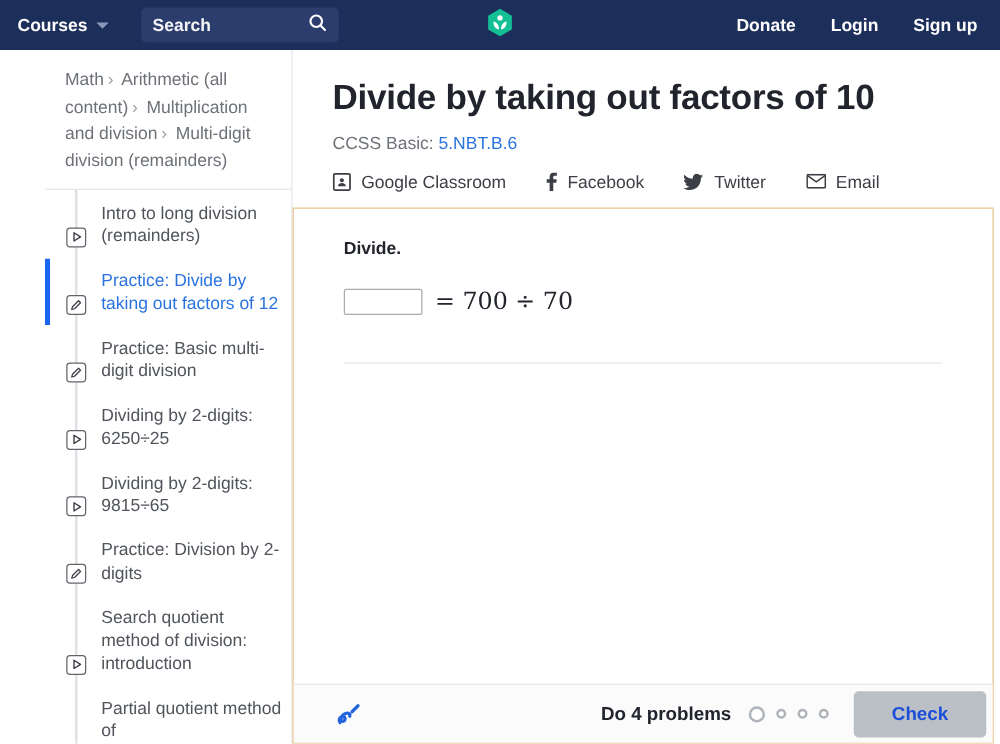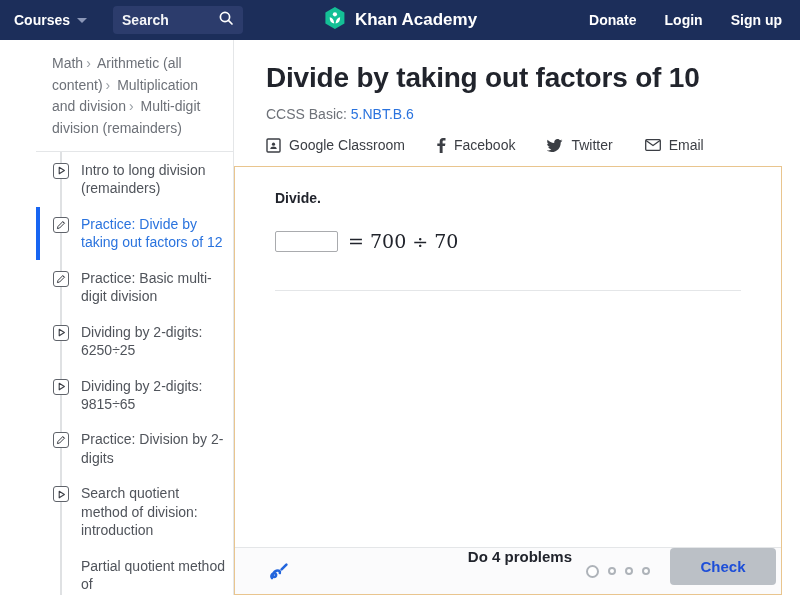--- a/index.html
+++ b/index.html
@@ -3,65 +3,65 @@
 <meta charset="utf-8">
 <style>
   * { box-sizing: border-box; margin: 0; padding: 0; }
   html,body { width:800px; height:595px; overflow:hidden; }
   body { font-family:"Liberation Sans", sans-serif; background:#fff; color:#21242c; }
 
   
   .navbar { height:40px; background:#1c2e5a; display:flex; align-items:center; padding:0 14px; position:relative; color:#fff; }
   .courses-btn { display:flex; align-items:center; gap:7px; font-size:14px; font-weight:700; color:#fff; cursor:pointer; }
   .caret-down { width:0; height:0; border-left:5px solid transparent; border-right:5px solid transparent; border-top:5px solid #8b97b8; }
-  .search-box { margin-left:26px; width:130px; height:28px; background:#2c3c6c; border-radius:4px; display:flex; align-items:center; padding:0 9px; }
+  .search-box { margin-left:26px; width:158px; height:28px; background:#2c3c6c; border-radius:4px; display:flex; align-items:center; padding:0 9px; }
   .search-box input { flex:1; min-width:0; background:transparent; border:none; outline:none; color:#fff; font-size:14px; font-weight:700; font-family:"Liberation Sans",sans-serif; }
   .search-box input::placeholder { color:#fff; opacity:.95; }
   .brand { position:absolute; left:50%; transform:translateX(-50%); display:flex; align-items:center; gap:8px; font-size:17px; font-weight:700; cursor:pointer; }
   .nav-links { margin-left:auto; display:flex; gap:28px; font-size:14px; font-weight:700; padding-right:4px; }
   .nav-links span { cursor:pointer; }
 
   
   .layout { display:flex; height:555px;padding-left:36px; }
   .sidebar { width:198px; flex-shrink:0; border-right:1px solid #e4e6e8; overflow:hidden; }
   .breadcrumb { padding:13px 16px 11px; font-size:14px; line-height:1.55; color:#6d7178; border-bottom:1px solid #e4e6e8; }
   .crumb-link { cursor:pointer; }
   .crumb-sep { color:#9aa0a6; padding:0 3px; }
 
   .lesson-list { position:relative; padding:9px 6px 0 17px; }
   .lesson-list::before { content:""; position:absolute; left:24px; top:0; bottom:-80px; width:2px; background:#dfe1e3; }
-  .lesson { position:relative; display:flex; gap:12px; margin-bottom:17px; min-height:36px; align-items:flex-start; cursor:pointer; }
+  .lesson { position:relative; display:flex; gap:12px; margin-bottom:17px; min-height:36px; align-items:flex-end; cursor:pointer; }
   .lesson-icon { width:16px; height:16px; border:1px solid #60646b; border-radius:3px; background:#fff; position:relative; z-index:1; display:flex; align-items:center; justify-content:center; flex-shrink:0; margin-top:2px; }
   .lesson-label { font-size:14px; line-height:1.32; color:#50545b; }
   .lesson.active .lesson-label { color:#2a73de; }
   .lesson.active::before { content:""; position:absolute; left:-17px; top:-8px; bottom:-8px; width:4px; background:#1865f2; }
 
   
   .main { flex:1; min-width:0; display:flex; flex-direction:column; }
   .main-header { padding:14px 40px 0 32px; }
   .page-title { font-size:28px; font-weight:700; color:#21242c; margin:8px 0 12px; letter-spacing:-.2px; }
   .ccss-row { font-size:14px; color:#6d7178; margin-bottom:15px; }
   .ccss-link { color:#2a73de; cursor:pointer; }
   .share-row { display:flex; gap:32px; font-size:14px; color:#3b3e44; margin-bottom:13px; }
   .share-item { display:flex; align-items:center; gap:8px; cursor:pointer; }
   .share-item svg { display:block; }
 
-  .card { flex:1; border:1px solid #e9c58e; margin-right:18px; display:flex; flex-direction:column; min-height:0; }
+  .card { flex:1; border:1px solid #e9c58e; margin-right:5px; display:flex; flex-direction:column; min-height:0; }
   .problem { flex:1; padding:23px 40px 0; }
   .prompt { font-size:14px; font-weight:700; margin-bottom:24px; }
   .equation { display:flex; align-items:center; gap:10px; }
   .answer-input { width:63px; height:21px; border:1px solid #a9abae; border-radius:2px; background:#fff; outline:none; padding:0 4px; font-size:14px; }
   .math-text { font-family:"DejaVu Serif", serif; font-size:19px; color:#21242c; }
   .problem-divider { border:none; border-top:1px solid #e4e6e8; margin-top:38px; }
   .stuck-row { display:flex; justify-content:space-between; align-items:baseline; margin-top:23px; font-size:14px; }
   .stuck-label { font-weight:700; }
   .stuck-link { color:#2a73de; font-weight:700; cursor:pointer; }
   .report-link { color:#9aa0a6; cursor:pointer; }
 
-  .card-footer { height:47px; flex-shrink:0; border-top:1px solid #e4e6e8; background:#fbfbfc; display:flex; padding:0 5px 0 30px; }
+  .card-footer { height:47px; flex-shrink:0; border-top:1px solid #e4e6e8; background:#fbfbfc; display:flex; align-items:center; padding:0 5px 0 30px; }
   .scratchpad-btn { background:none; border:none; cursor:pointer; padding:2px; }
   .footer-spacer { flex:1; }
   .progress-label { font-size:15px; font-weight:700; color:#21242c; }
   .dots { display:flex; align-items:center; gap:9px; margin:0 20px 0 14px; }
   .dot { width:8px; height:8px; border:2px solid #aeb3b9; border-radius:50%; background:#fff; }
   .dot.current { width:13px; height:13px; border-width:2px; }
   .check-btn { width:106px; height:37px; background:#bbc0c6; color:#1d4ed8; font-weight:700; font-size:15px; border:none; border-radius:4px; font-family:"Liberation Sans",sans-serif; }
 </style>
 </head>
 <body>
@@ -82,21 +82,20 @@
   </div>
   <div class="brand">
     <span>
       <svg width="24" height="24" viewBox="0 0 24 24">
         <polygon points="12,1 21.5,6.5 21.5,17.5 12,23 2.5,17.5 2.5,6.5" fill="#14bf96"></polygon>
         <circle cx="12" cy="8.3" r="2.1" fill="#fff"></circle>
         <path d="M6.8 11.2 C9 11.6 10.6 13 11.2 16.6 L11.2 17.6 C8 17 6.6 14.4 6.8 11.2 Z" fill="#fff"></path>
         <path d="M17.2 11.2 C15 11.6 13.4 13 12.8 16.6 L12.8 17.6 C16 17 17.4 14.4 17.2 11.2 Z" fill="#fff"></path>
       </svg>
     </span>
-    <span>Khan Academy</span>
   </div>
   <nav class="nav-links">
     <span>Donate</span>
     <span>Login</span>
     <span>Sign up</span>
   </nav>
 </header>
 
 <div class="layout">
 

